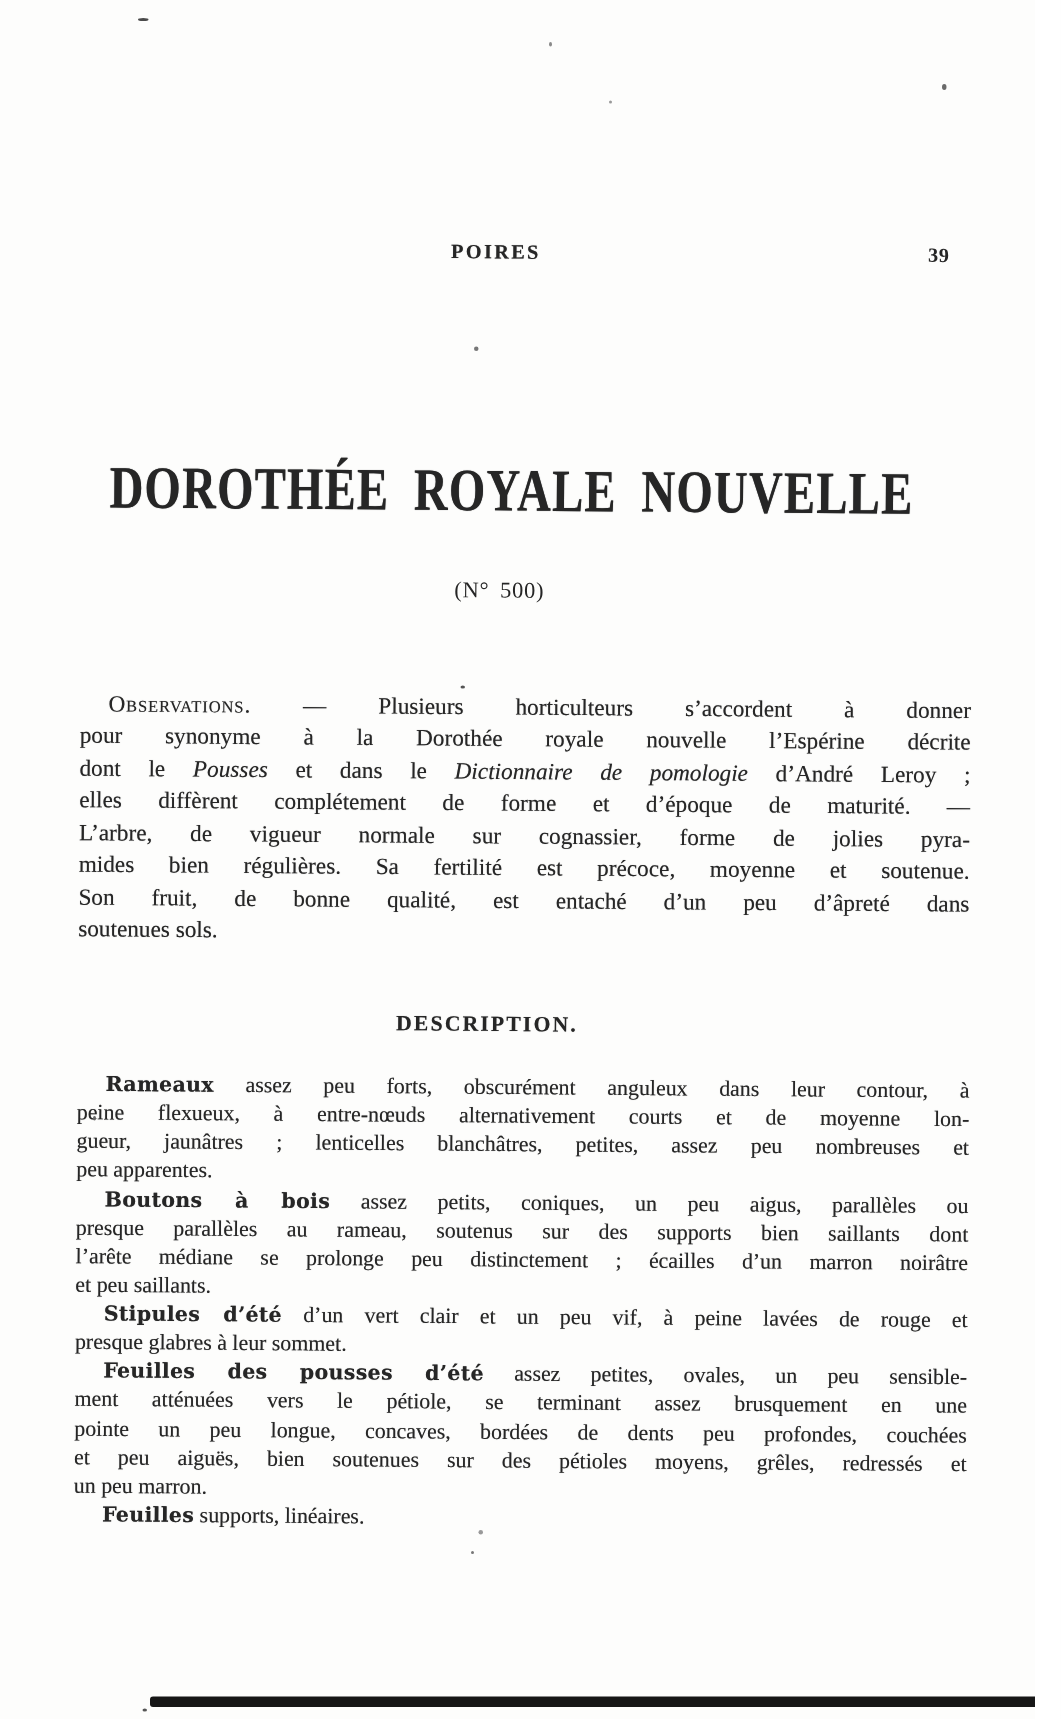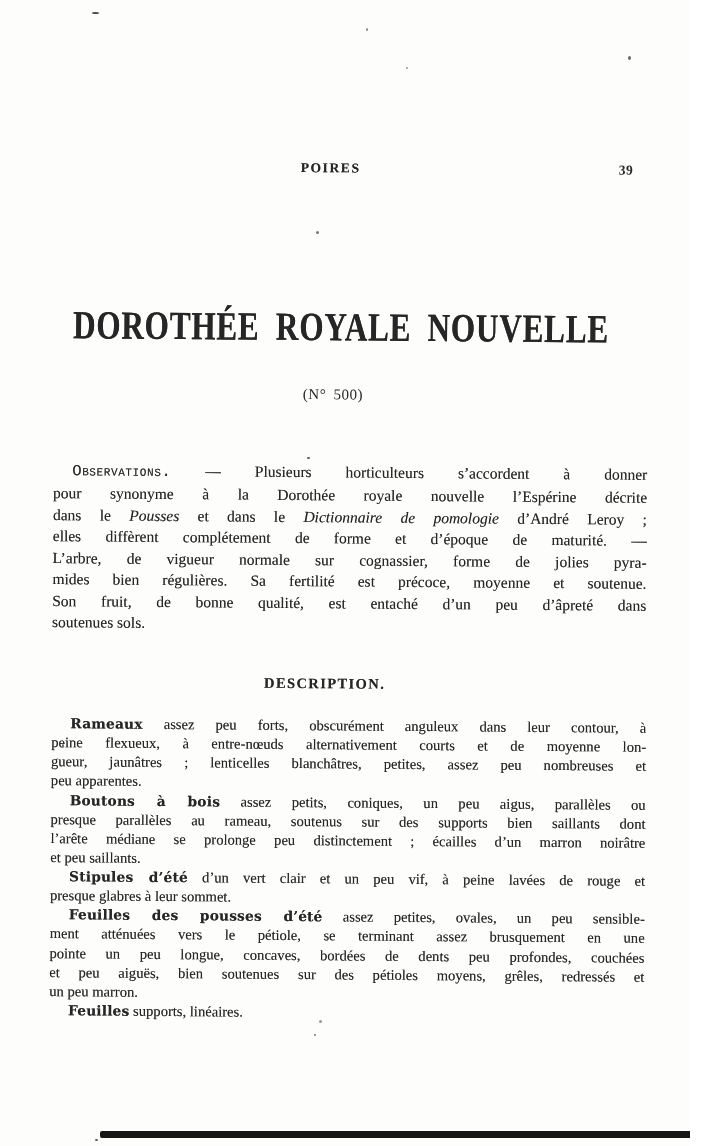--- a/index.html
+++ b/index.html
@@ -95,21 +95,21 @@
     text-align-last: auto;
   }
   .para .tline:first-child { text-indent: 19px; }
   .lead {
     font-family: "DejaVu Serif", serif;
     font-weight: bold;
     font-size: 0.94em;
     letter-spacing: .2px;
   }
   .it { font-style: italic; }
-  .sc { font-variant: small-caps; letter-spacing: .6px; font-family: Liberation Mono, monospace; }
+  .sc { font-variant: small-caps; letter-spacing: .6px; }
   .speck { position: absolute; border-radius: 50%; }
   .scan-bar {
     position: absolute;
     border-radius: 2px;
   }
 </style>
 </head>
 <body>
 
 <div class="page">
@@ -118,21 +118,21 @@
     <div class="running-title">POIRES</div>
     <div class="page-number">39</div>
 
     <h1 class="title"><span class="squeeze">DOROTHÉE ROYALE NOUVELLE</span></h1>
 
     <div class="subtitle">(N° 500)</div>
 
     <div class="obs para">
         <div class="tline"><span class="sc">Observations.</span><span> — Plusieurs horticulteurs s’accordent à donner</span></div>
         <div class="tline"><span>pour synonyme à la Dorothée royale nouvelle l’Espérine décrite</span></div>
-        <div class="tline"><span>dans le </span><span class="it">Pousses</span><span> et dans le </span><span class="it">Dictionnaire de pomologie</span><span> d’André Leroy ;</span></div>
+        <div class="tline"><span>dont le </span><span class="it">Pousses</span><span> et dans le </span><span class="it">Dictionnaire de pomologie</span><span> d’André Leroy ;</span></div>
         <div class="tline"><span>elles diffèrent complétement de forme et d’époque de maturité. —</span></div>
         <div class="tline"><span>L’arbre, de vigueur normale sur cognassier, forme de jolies pyra-</span></div>
         <div class="tline"><span>mides bien régulières. Sa fertilité est précoce, moyenne et soutenue.</span></div>
         <div class="tline"><span>Son fruit, de bonne qualité, est entaché d’un peu d’âpreté dans</span></div>
         <div class="tline tlast"><span>soutenues sols.</span></div>
       </div>
 
     <h2 class="desc-heading">DESCRIPTION.</h2>
 
     <div class="body-block">

